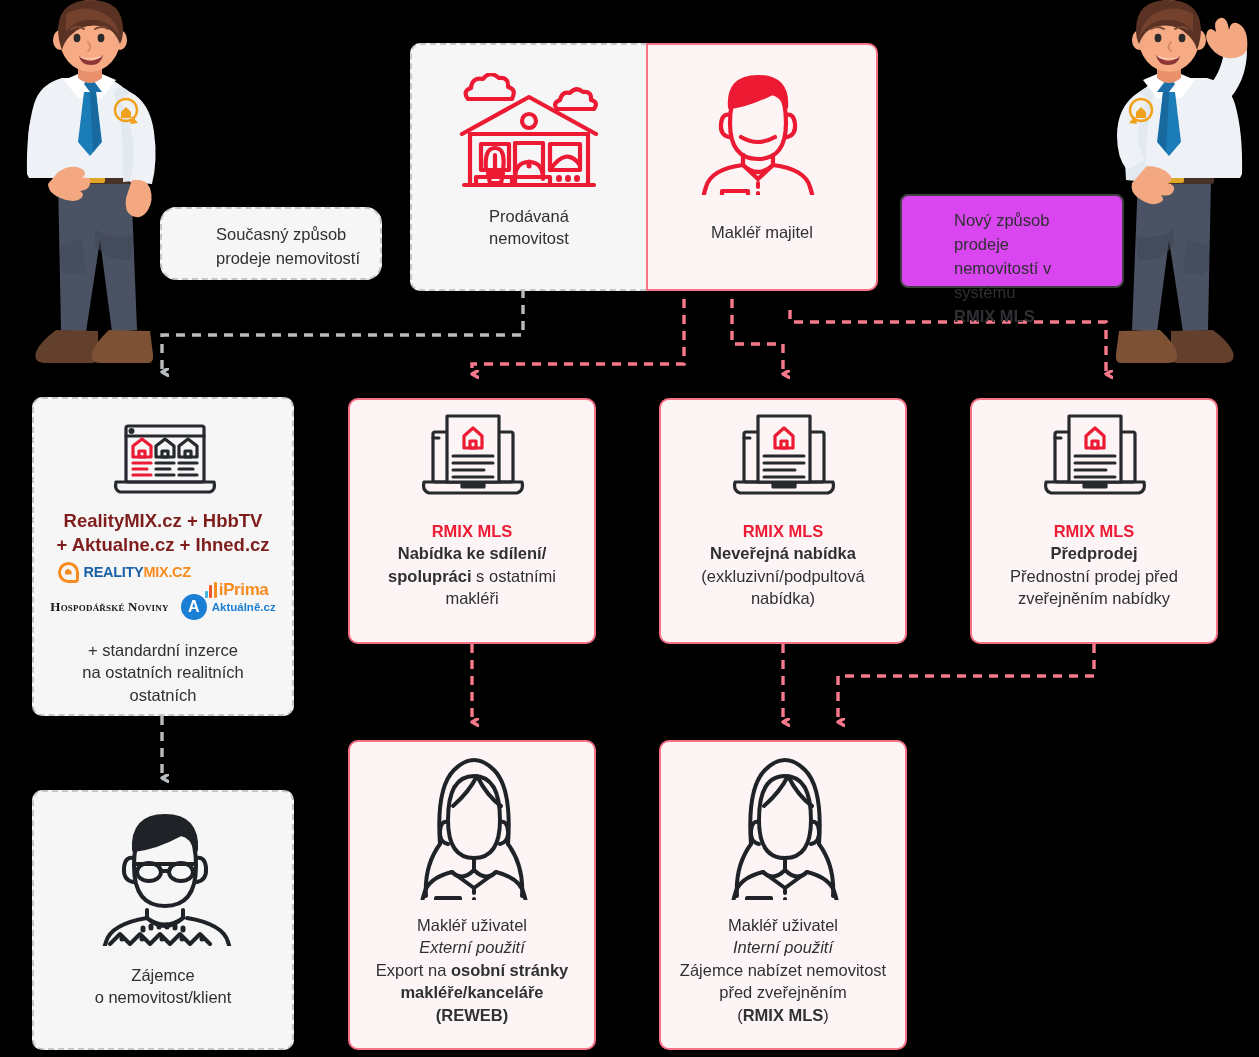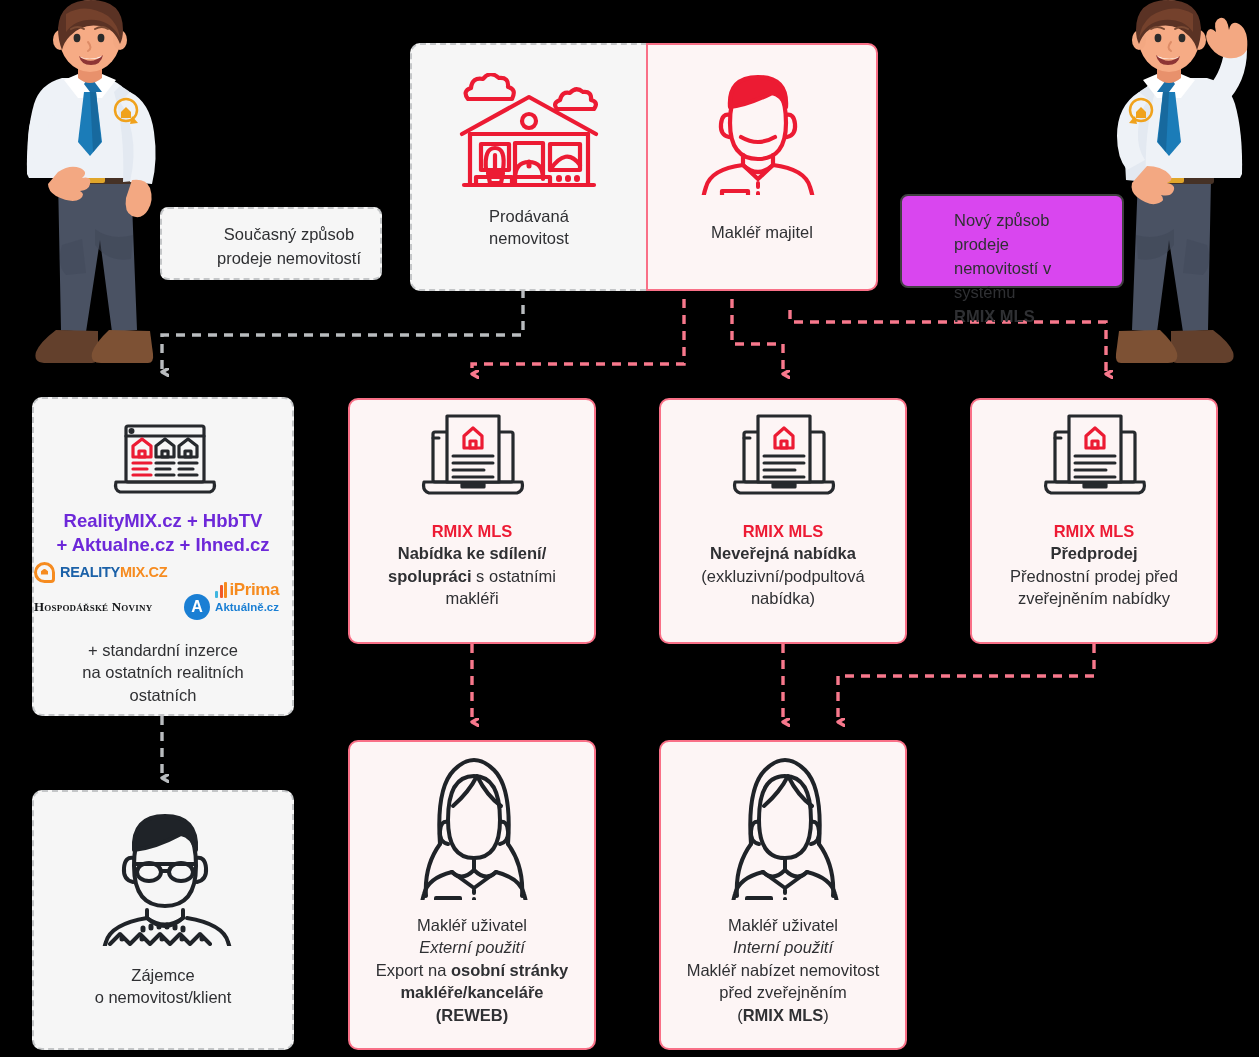--- a/index.html
+++ b/index.html
@@ -17,22 +17,21 @@
     background: #f6f6f6;
     border: 2px dashed #c4c6c8;
   }
   .card-pink {
     background: #fdf5f5;
     border: 2px solid #f97087;
   }
   .card-label-dashed {
     background: #f6f6f6;
     border: 2px dashed #c4c6c8;
-    border-radius: 8px;
-    text-align: center;
+    border-radius: 16px;
   }
   .card-label-pink {
     background: #d946ef;
     border: 2px solid #404040;
     border-radius: 8px;
   }
 
   .lbl-text {
     font-size: 16.5px; color: #2f3033; line-height: 1.45;
     padding: 14px 18px;
@@ -41,28 +40,28 @@
 
   
   .ctext {
     position: absolute; left: 0; right: 0;
     text-align: center; color: #2f3033;
     font-size: 16.5px; line-height: 1.36;
   }
   .ctext .red { color: #ed1b34; font-weight: 700; }
   .ctext b { font-weight: 700; }
   .ctext i { font-style: italic; }
-  .big-b { font-size: 18.5px; font-weight: 700; color: #6d28d9; line-height: 1.3; }
+  .big-b { font-size: 18.5px; font-weight: 700; color: #7f1d1d; line-height: 1.3; }
 
   
   #wires { position: absolute; inset: 0; width: 1259px; height: 1057px; }
 
   
-  .logo-row { position: absolute; left: 0; right: 13px; display: flex;
-              align-items: center; justify-content: space-between; gap: 14px; }
+  .logo-row { position: absolute; left: 0; right: 0; display: flex;
+              align-items: center; justify-content: center; gap: 14px; }
   .lg-realitymix { display: flex; align-items: center; gap: 5px; }
   .lg-rm-mark {
     width: 21px; height: 21px; border-radius: 50% 50% 4px 50%;
     border: 3px solid #f68b1f; position: relative;
   }
   .lg-rm-mark::after {
     content: ""; position: absolute; left: 4px; top: 4px;
     width: 7px; height: 6px; background: #f68b1f;
     clip-path: polygon(50% 0, 100% 45%, 100% 100%, 0 100%, 0 45%);
   }
@@ -474,19 +473,19 @@
         <path d="M34 114 l22 16 l22 -16"></path>
         <path d="M56 132 L56 135 M56 141 L56 144 M56 150 L56 153" stroke-width="4"></path>
         <rect x="18" y="140" width="24" height="12"></rect>
         <path d="M18 146 L42 146"></path>
         <path d="M22 86 q-16 22 -14 52 M90 86 q16 22 14 52"></path>
       </g>
     </svg>
     <div class="ctext" style="top:172px; padding:0 4px;">
       <div>Makléř uživatel</div>
       <div><i>Interní použití</i></div>
-      <div>Makléř nabízet nemovitost</div>
+      <div>Zájemce nabízet nemovitost</div>
       <div>před zveřejněním</div>
       <div><span>(</span><b>RMIX MLS</b><span>)</span></div>
     </div>
   </div>
 
 </div>
 
 </body></html>

